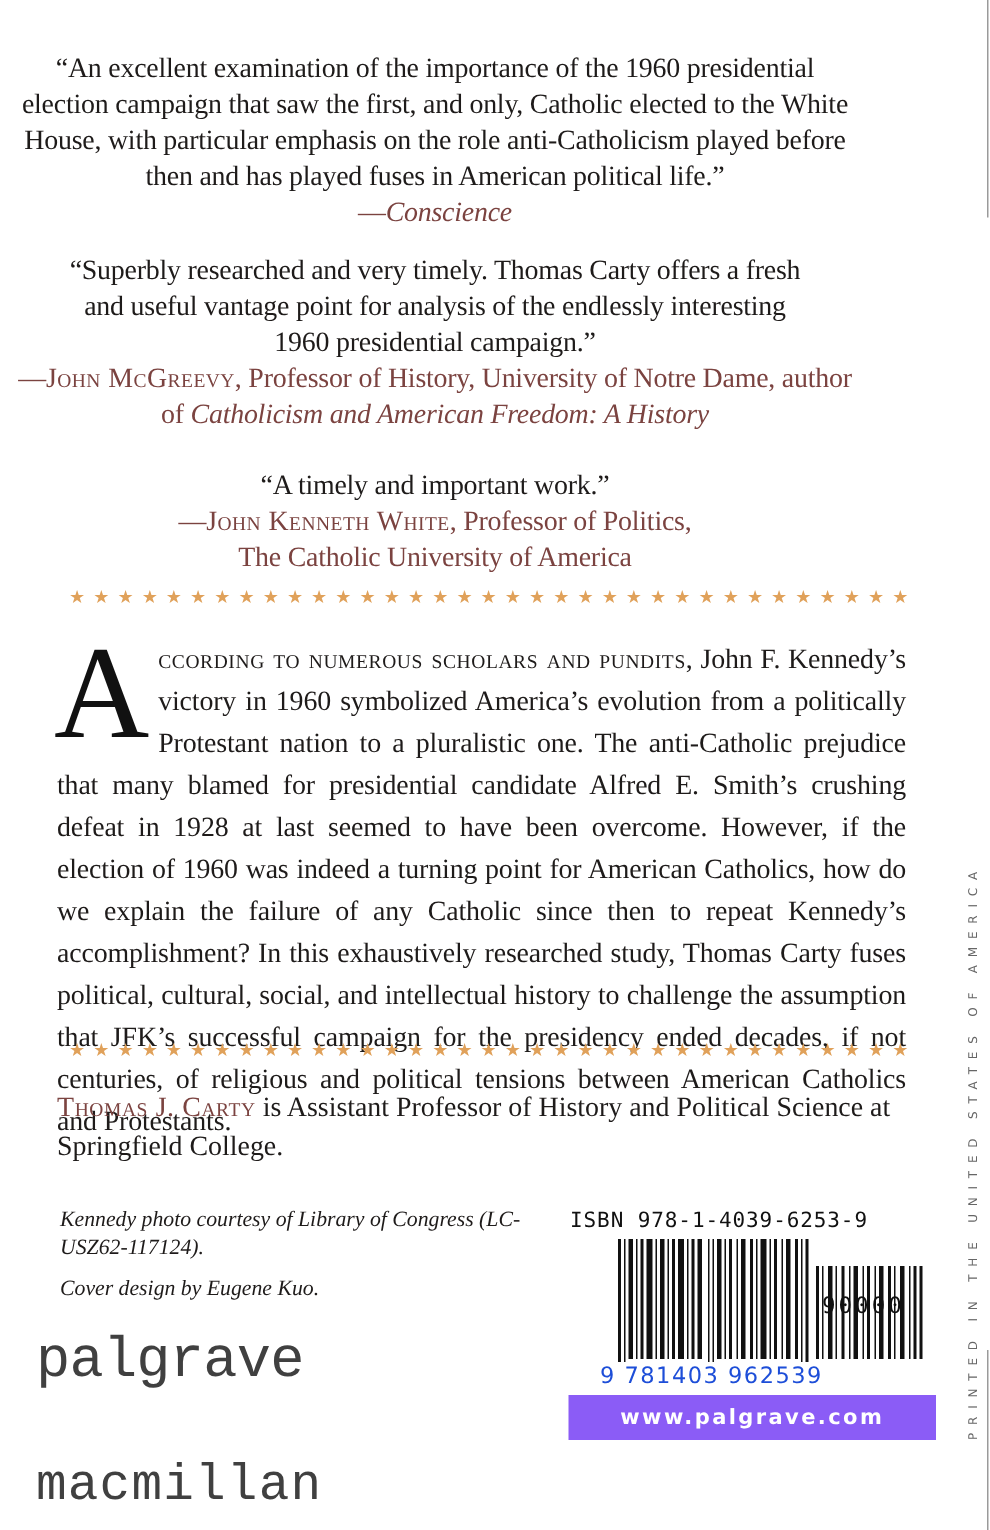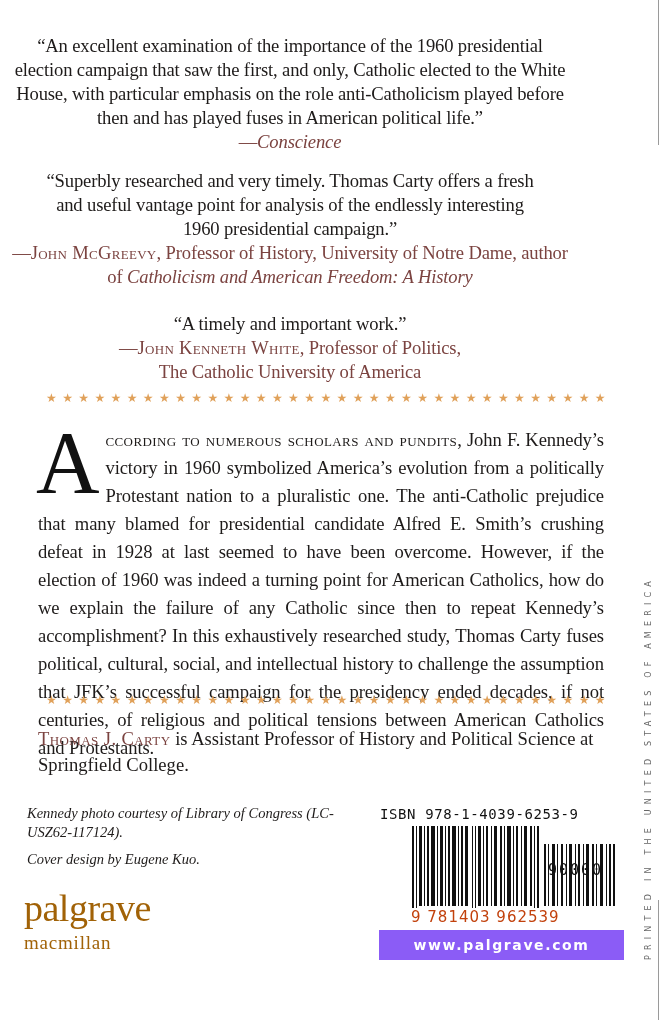--- a/index.html
+++ b/index.html
@@ -45,40 +45,40 @@
   .bio {
     position: absolute; left: 38px; top: 726px; width: 566px;
     font-size: 18.6px; line-height: 26px; color: #1e1b1a; text-align: left;
   }
   .bio .name { color: #7b4340; font-variant: small-caps; letter-spacing: 0.4px; }
 
   .credits {
     position: absolute; left: 24px; top: 804px; width: 330px;
     font-style: italic; font-size: 14.5px; line-height: 19px; color: #1e1b1a;
   }
-  .credits p { margin: 0 0 8px 3px; }
-
-  .logo { position: absolute; left: 24px; top: 888px; font-family: Liberation Serif, serif; color: #a16207; }
+  .credits p { margin: 0 0 8px 16px; }
+
+  .logo { position: absolute; left: 24px; top: 888px; font-family: Liberation Mono, monospace; color: #404040; }
   .logo .l1 { font-size: 38px; line-height: 40px; font-weight: 300; letter-spacing: -0.5px; }
-  .logo .l2 { font-size: 19px; line-height: 30px; font-weight: 300; letter-spacing: 0.8px; }
+  .logo .l2 { font-size: 34px; line-height: 30px; font-weight: 300; letter-spacing: 0.8px; margin-top: 48px; }
 
   .isbn-label {
     position: absolute; left: 380px; top: 806px; width: 216px;
     font-family: "DejaVu Sans Mono", monospace; font-size: 14px; line-height: 16px;
     letter-spacing: 0.6px; color: #111; white-space: nowrap;
   }
   .addon-num {
     position: absolute; left: 548px; top: 826px;
     font-family: "DejaVu Sans Mono", monospace; font-size: 15px; line-height: 16px; letter-spacing: 2px; color: #111; margin-top: 36px;
   }
   .barcode { position: absolute; left: 412px; top: 826px; height: 88px; width: 128px; }
   .barcode-addon { position: absolute; left: 544px; top: 844px; height: 62px; width: 72px; }
   .barcode-digits {
-    position: absolute; left: 411px; top: 908px;
-    font-family: "DejaVu Sans", sans-serif; font-size: 15px; line-height: 18px; color: #c2410c; letter-spacing: 1px;
+    position: absolute; left: 400px; top: 908px;
+    font-family: "DejaVu Sans", sans-serif; font-size: 15px; line-height: 18px; color: #1d4ed8; letter-spacing: 1px;
     background: #fff; padding-right: 2px;
   }
   .url-bar {
     position: absolute; left: 379px; top: 930px; width: 245px; height: 30px;
     background: #8b5cf6; color: #fff; display: flex; align-items: center; justify-content: center;
     font-family: "DejaVu Sans", sans-serif; font-size: 14px; font-weight: bold; letter-spacing: 1.6px;
   }
 
   .vertical-print {
     position: absolute; left: 644px; top: 960px;

